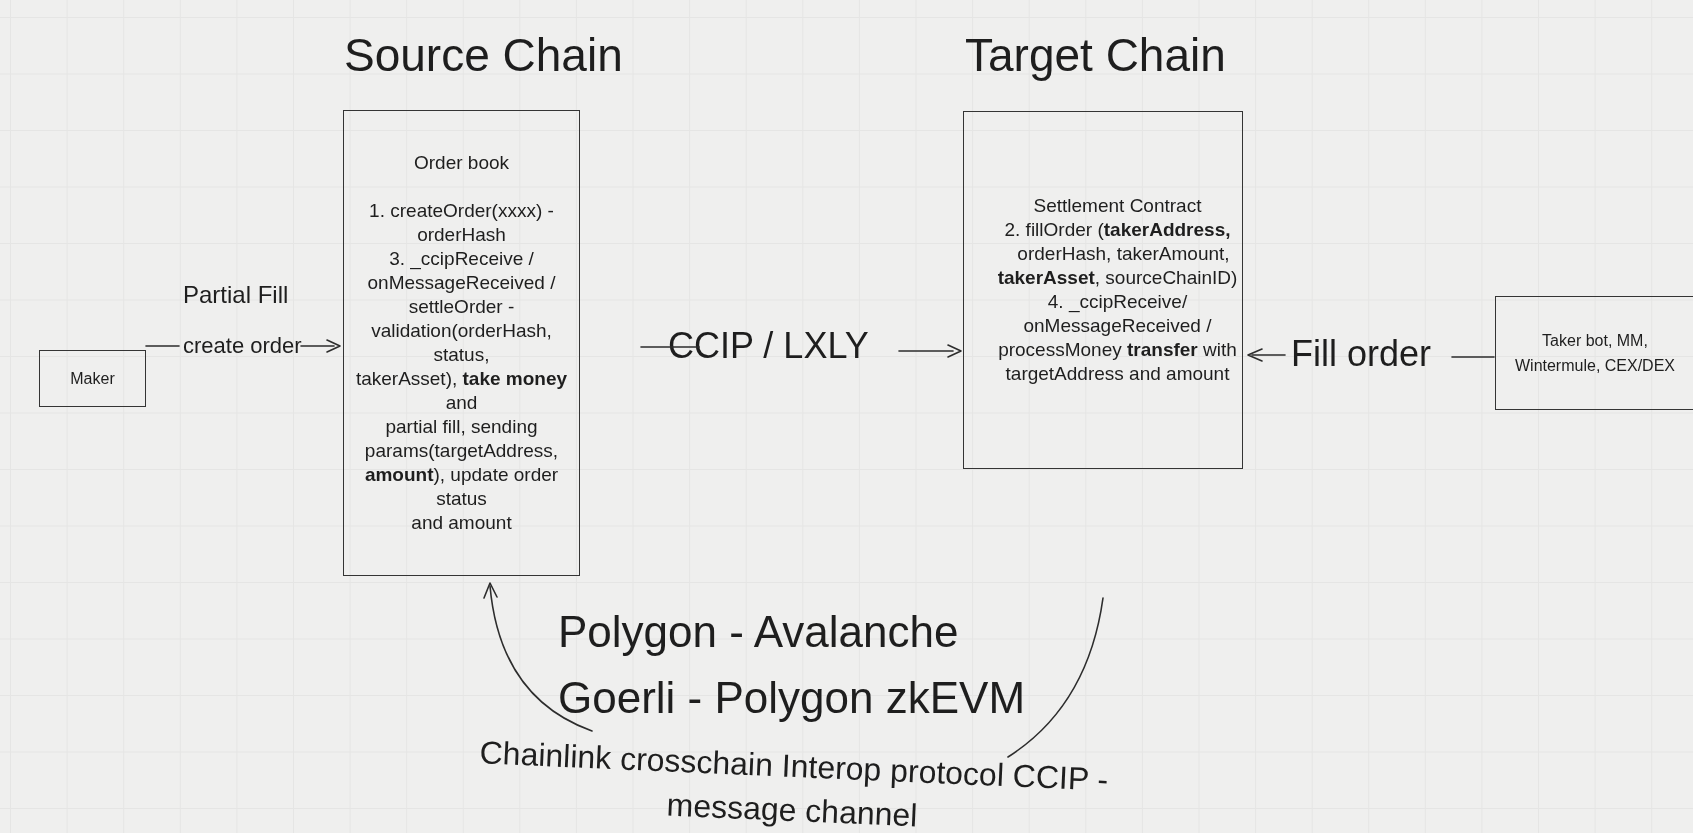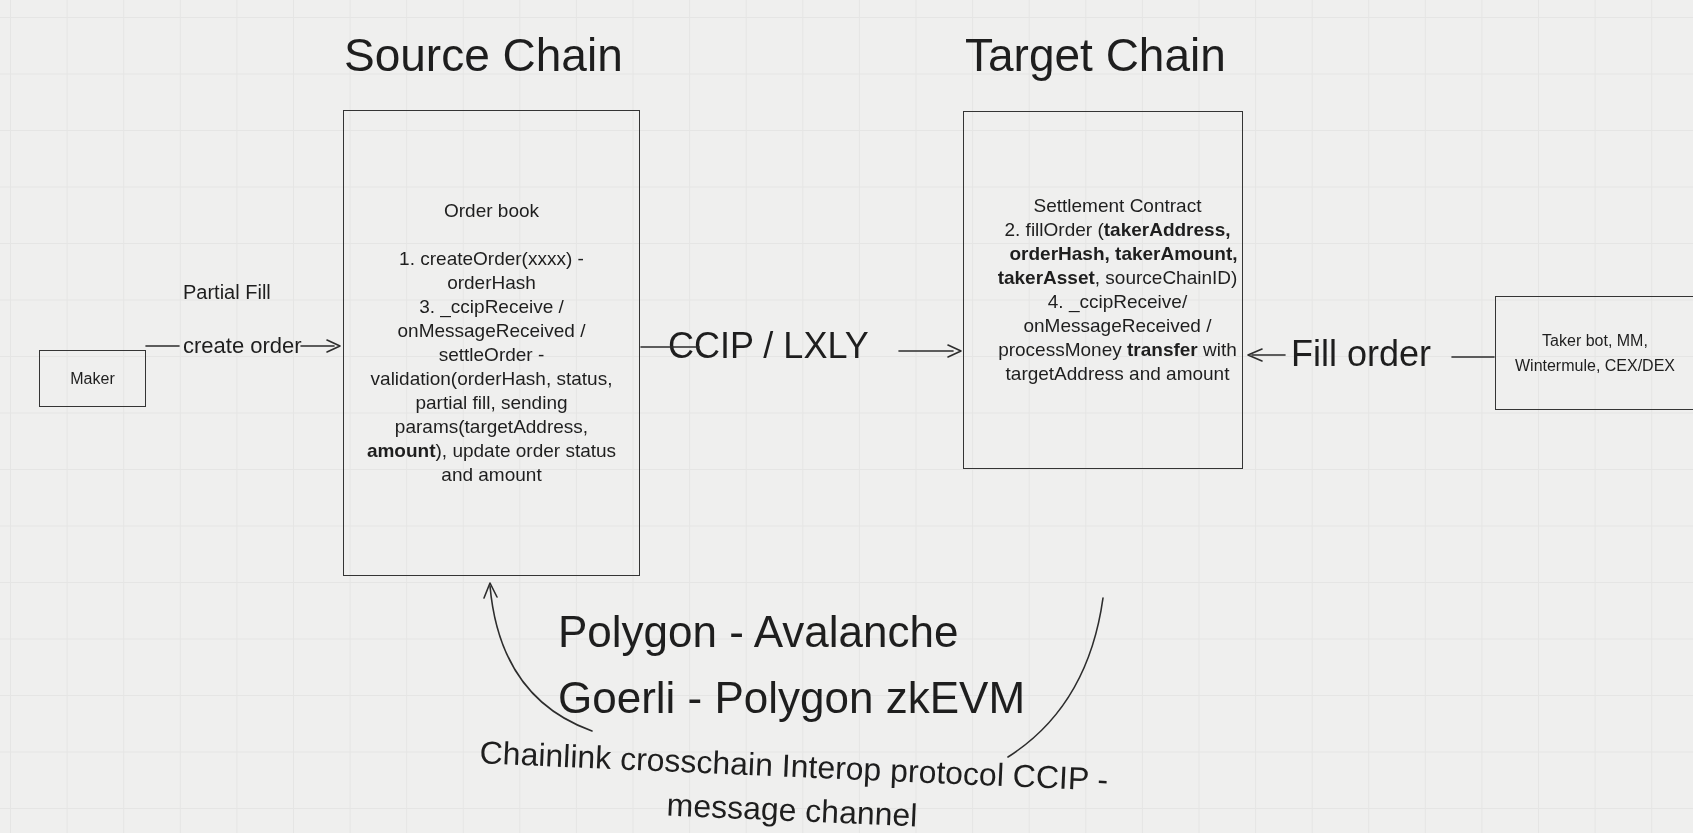--- a/index.html
+++ b/index.html
@@ -30,21 +30,21 @@
     border: 1.6px solid #343434;
     display: flex;
     align-items: center;
     justify-content: center;
     text-align: center;
     box-sizing: border-box;
   }
   .bigbox { font-size: 19px; line-height: 24px; }
   .smallbox { font-size: 16px; line-height: 25px; white-space: pre-line; }
   .conn-label { position: absolute; white-space: nowrap; }
-  .label-md { font-size: 20px; }
+  .label-md { font-size: 24px; }
   .label-sm { font-size: 22px; }
   .label-lg { font-size: 36px; }
   .chain-pairs {
     position: absolute;
     left: 558px; top: 599px;
     font-size: 44px;
     line-height: 66px;
     white-space: pre-line;
   }
   .ccip-note {
@@ -64,42 +64,43 @@
   svg.overlay path { stroke: #2d2d2d; stroke-width: 1.6; fill: none; stroke-linecap: round; stroke-linejoin: round; }
 </style>
 </head>
 <body>
 
 <div class="grid"></div>
 
 <div class="chain-title" style="left:344px; top:30px;">Source Chain</div>
 <div class="chain-title" style="left:965px; top:30px;">Target Chain</div>
 
-<div class="box bigbox" style="left:343px; top:110px; width:297px; height:466px;">
+<div class="box bigbox" style="left:343px; top:110px; width:237px; height:466px;">
   <div>
       <div><span>Order book</span></div>
       <div>&nbsp;</div>
       <div><span>1. createOrder(xxxx) -</span></div>
       <div><span>orderHash</span></div>
       <div><span>3. _ccipReceive /</span></div>
       <div><span>onMessageReceived /</span></div>
       <div><span>settleOrder -</span></div>
       <div><span>validation(orderHash, status,</span></div>
+      <div><span>takerAsset), </span><span style="font-weight: 700;">take money</span><span> and</span></div>
       <div><span>partial fill, sending</span></div>
       <div><span>params(</span><span style="font-weight: 400;">targetAddress,</span></div>
       <div><span style="font-weight: 700;">amount</span><span>), update order status</span></div>
       <div><span>and amount</span></div>
     </div>
 </div>
 
 <div class="box bigbox" style="left:963px; top:111px; width:280px; height:358px;padding-left:29px;">
   <div>
       <div><span>Settlement Contract</span></div>
       <div><span>2. fillOrder (</span><span style="font-weight: 700;">takerAddress,</span></div>
-      <div><span style="font-weight: 700; margin-left: 12px;">orderHash, takerAmount,</span></div>
+      <div><span style="font-weight: 400; margin-left: 12px;">orderHash, takerAmount,</span></div>
       <div><span style="font-weight: 700;">takerAsset</span><span>, sourceChainID)</span></div>
       <div><span>4. _ccipReceive/</span></div>
       <div><span>onMessageReceived /</span></div>
       <div><span>processMoney </span><span style="font-weight: 700;">transfer</span><span> with</span></div>
       <div><span>targetAddress and amount</span></div>
     </div>
 </div>
 
 <div class="box smallbox" style="left:39px; top:318px; width:107px; height:57px;margin-top:32px;">
   <div>Maker</div>

